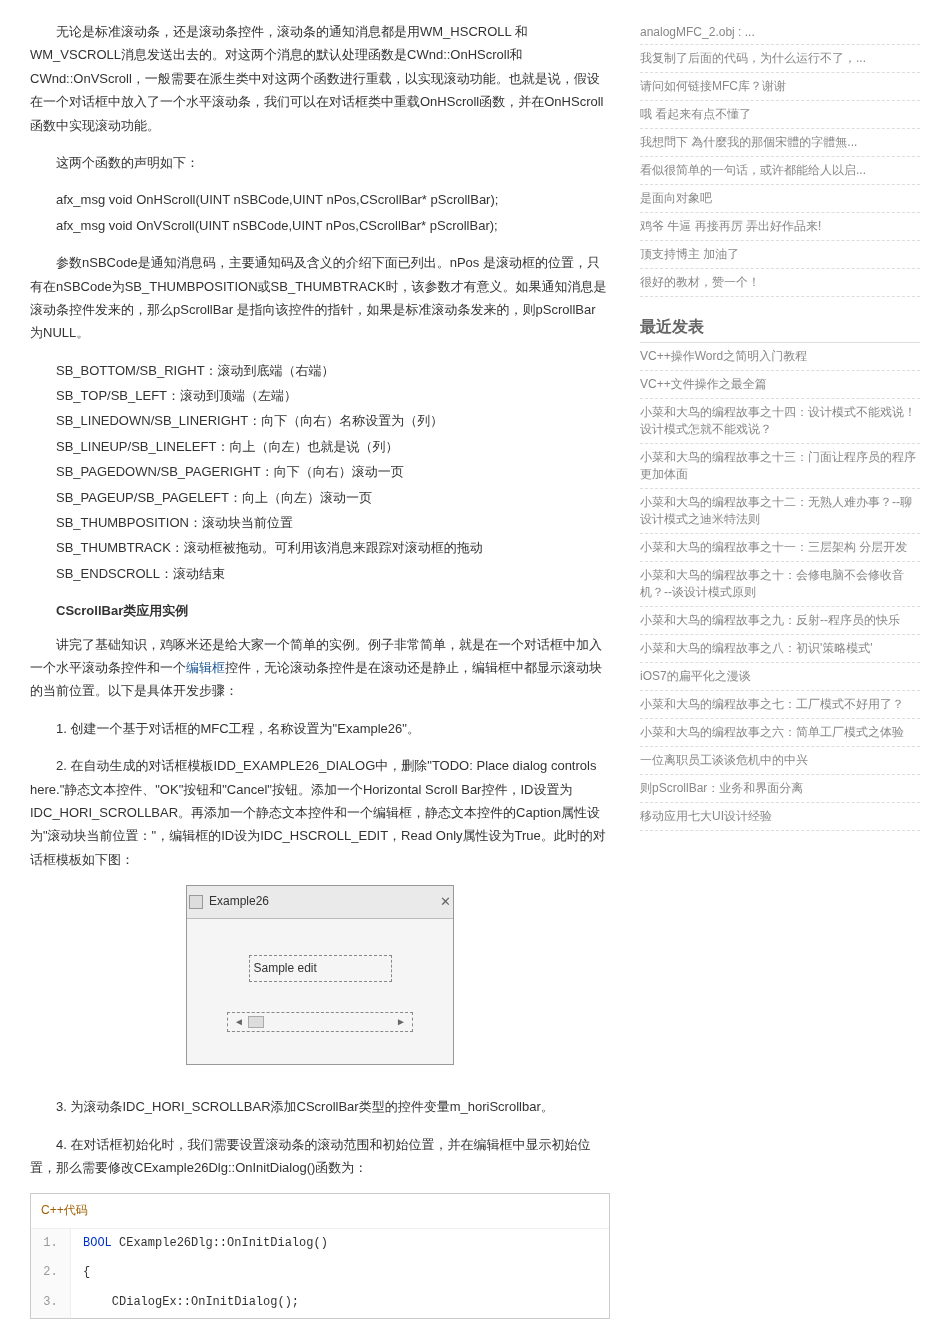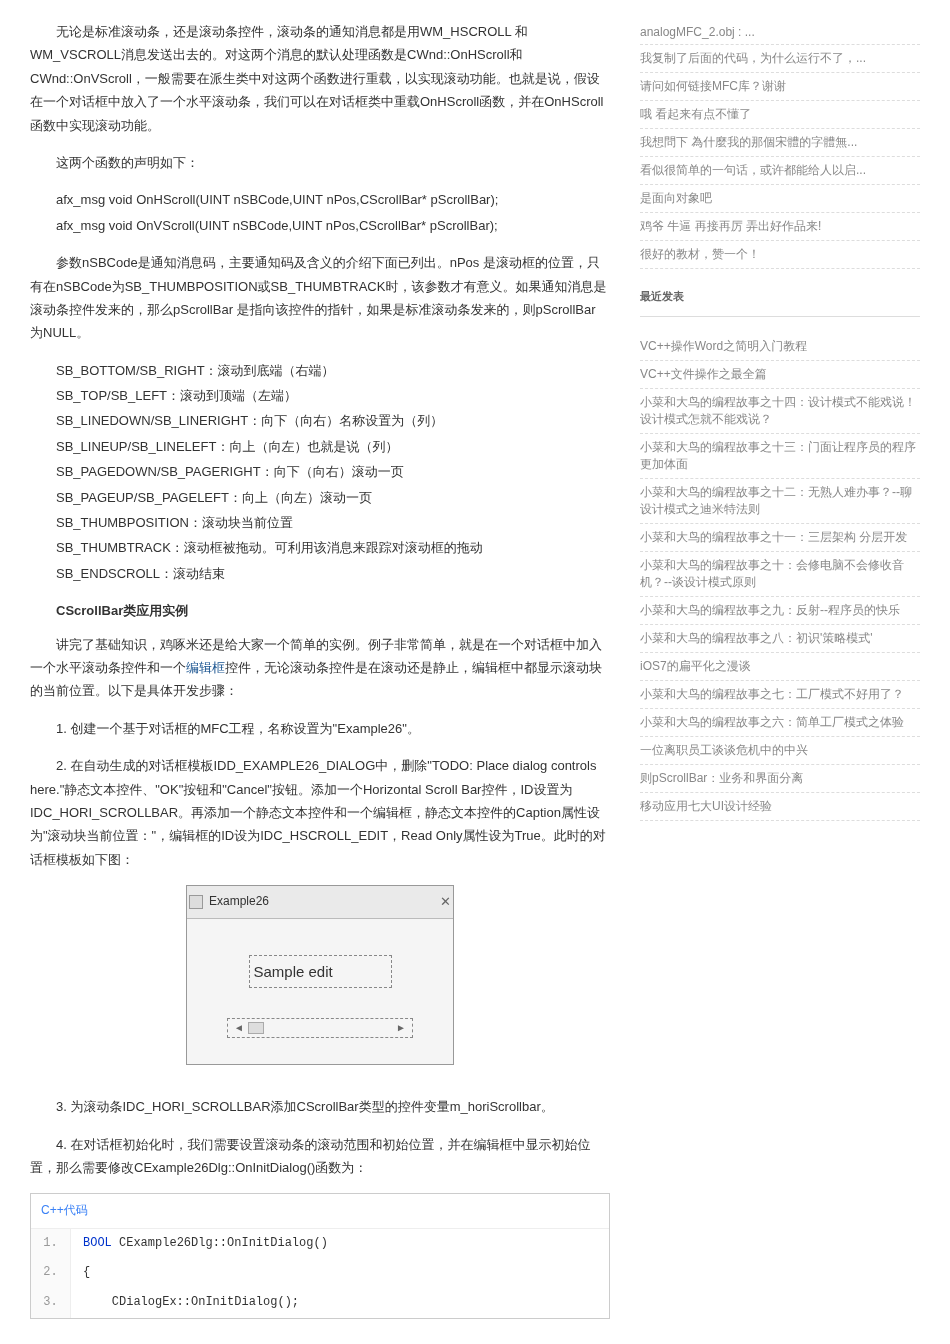--- a/index.html
+++ b/index.html
@@ -4,35 +4,35 @@
 <style>
 * { margin: 0; padding: 0; box-sizing: border-box; }
 body { font-family: Arial, "Microsoft YaHei", sans-serif; font-size: 13px; color: #333; background: #fff; width: 950px; }
 .container { display: flex; padding: 20px 30px; gap: 30px; }
 .main { flex: 0 0 580px; line-height: 1.8; }
 .sidebar { flex: 0 0 280px; }
 .main p { margin-bottom: 14px; text-indent: 2em; }
 .main .heading { font-weight: bold; margin-top: 8px; margin-bottom: 10px; text-indent: 2em; }
 .main .code-line { text-indent: 2em; margin-bottom: 2px; }
 .main a { color: #1a5490; text-decoration: none; }
-.sidebar .section-title { font-weight: bold; font-size: 11px; color: #666; margin-bottom: 16px; border-bottom: 1px solid #ddd; padding-bottom: 12px; }
+.sidebar .section-title { font-weight: bold; font-size: 16px; color: #666; margin-bottom: 0; border-bottom: 1px solid #ddd; padding-bottom: 4px; }
 .sidebar ul { list-style: none; }
 .sidebar li { padding: 5px 0; border-bottom: 1px dashed #ddd; font-size: 12px; color: #888; }
 .sidebar li a { color: #888; text-decoration: none; }
 .dialog-img { width: 268px; height: 180px; margin: 10px auto 30px; border: 1px solid #999; background: #f5f5f5; position: relative; }
 .dialog-title { background: #eaeaea; border-bottom: 1px solid #bbb; padding: 4px 2px; font-size: 12px; color: #333; display: flex; align-items: center; }
 .dialog-title::before { content: ""; display: inline-block; width: 12px; height: 12px; background: #ddd; border: 1px solid #999; margin-right: 6px; }
 .dialog-title .close { margin-left: auto; font-size: 13px; color: #666; }
 .dialog-body { padding: 36px 20px 20px; }
-.sample-edit { border: 1px dashed #888; padding: 2px 4px; width: 143px; margin: 0 auto 30px; font-size: 15px; color: #333; }
+.sample-edit { border: 1px dashed #888; padding: 2px 4px; width: 143px; margin: 0 auto 30px; font-size: 12px; color: #333; }
 .scrollbar-mock { display: flex; align-items: center; border: 1px dashed #888; height: 20px; padding: 0 6px; margin: 0 20px; }
 .scrollbar-mock .arrow { font-size: 10px; color: #666; }
 .scrollbar-mock .thumb { width: 16px; height: 12px; background: #ddd; border: 1px solid #aaa; margin-left: 4px; }
 .code-block { border: 1px solid #ccc; margin-top: 12px; background: #fff; }
-.code-header { padding: 6px 10px; font-size: 12px; color: #3b82f6; border-bottom: 1px solid #eee; }
+.code-header { padding: 6px 10px; font-size: 12px; color: #a16207; border-bottom: 1px solid #eee; }
 .code-body { font-family: "Courier New", monospace; font-size: 12px; }
 .code-row { display: flex; }
 .code-num { width: 40px; text-align: center; color: #999; border-right: 1px solid #eee; padding: 4px 0; background: #fafafa; }
 .code-text { padding: 4px 12px; color: #333; white-space: pre; }
 .keyword { color: #0033cc; }
 </style>
 </head>
 <body>
 
 <div class="container">
@@ -97,20 +97,21 @@
   <div class="sidebar">
     <ul id="list1">
         <li><a href="#">analogMFC_2.obj : ...</a></li>
         <li><a href="#">我复制了后面的代码，为什么运行不了，...</a></li>
         <li><a href="#">请问如何链接MFC库？谢谢</a></li>
         <li><a href="#">哦 看起来有点不懂了</a></li>
         <li><a href="#">我想問下 為什麼我的那個宋體的字體無...</a></li>
         <li><a href="#">看似很简单的一句话，或许都能给人以启...</a></li>
         <li><a href="#">是面向对象吧</a></li>
         <li><a href="#">鸡爷 牛逼 再接再厉 弄出好作品来!</a></li>
+        <li><a href="#">顶支持博主 加油了</a></li>
         <li><a href="#">很好的教材，赞一个！</a></li>
       </ul>
     <div class="section-title" style="margin-top:20px;">最近发表</div>
     <ul id="list2">
         <li><a href="#">VC++操作Word之简明入门教程</a></li>
         <li><a href="#">VC++文件操作之最全篇</a></li>
         <li><a href="#">小菜和大鸟的编程故事之十四：设计模式不能戏说！设计模式怎就不能戏说？</a></li>
         <li><a href="#">小菜和大鸟的编程故事之十三：门面让程序员的程序更加体面</a></li>
         <li><a href="#">小菜和大鸟的编程故事之十二：无熟人难办事？--聊设计模式之迪米特法则</a></li>
         <li><a href="#">小菜和大鸟的编程故事之十一：三层架构 分层开发</a></li>

